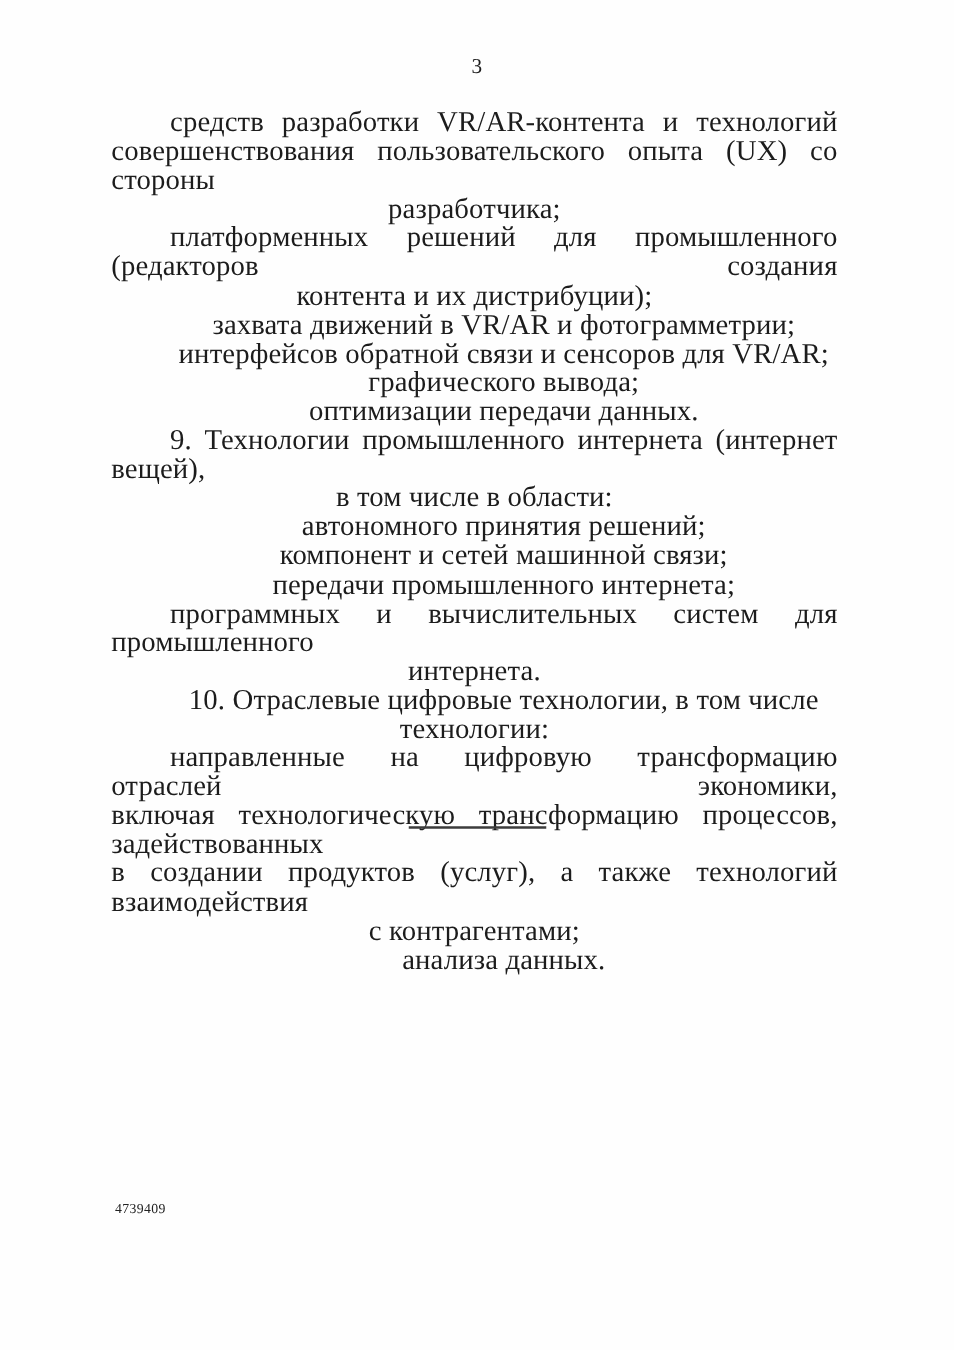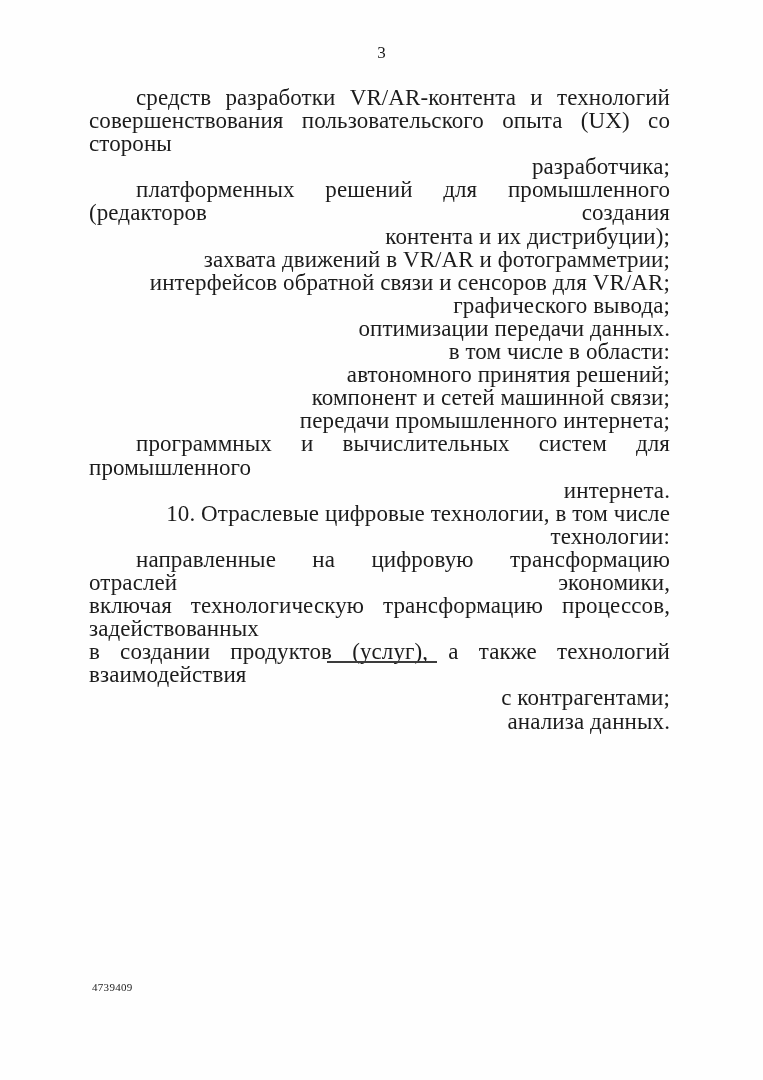--- a/index.html
+++ b/index.html
@@ -28,41 +28,41 @@
   .doc-body {
     position: absolute;
     top: 86px;
     left: 89px;
     width: 581px;
     font-size: 23px;
     line-height: 23.1px;
     letter-spacing: 0.1px;
   }
   .line {
-    text-align: right;
+    text-align: center;
     white-space: normal;
   }
   .line.indent {
     text-indent: 47px;
   }
   .line.justify {
     text-align: justify;
     text-align-last: justify;
   }
   .divider {
     position: absolute;
     top: 661px;
     left: 327px;
     width: 110px;
     height: 0;
     border-top: 2px solid #3c3c3c;
   }
   .footer-code {
     position: absolute;
-    top: 981px;
+    top: 961px;
     left: 92px;
     font-size: 11px;
     letter-spacing: 0.3px;
     color: #222222;
   }
 </style>
 </head>
 <body>
 
 <div class="page">
@@ -71,20 +71,21 @@
   <div class="doc-body">
       <div class="line indent justify">средств разработки VR/AR-контента и технологий</div>
       <div class="line justify">совершенствования пользовательского опыта (UX) со стороны</div>
       <div class="line">разработчика;</div>
       <div class="line indent justify">платформенных решений для промышленного (редакторов создания</div>
       <div class="line">контента и их дистрибуции);</div>
       <div class="line indent">захвата движений в VR/AR и фотограмметрии;</div>
       <div class="line indent">интерфейсов обратной связи и сенсоров для VR/AR;</div>
       <div class="line indent">графического вывода;</div>
       <div class="line indent">оптимизации передачи данных.</div>
+      <div class="line indent justify">9.&nbsp;Технологии промышленного интернета (интернет вещей),</div>
       <div class="line">в том числе в области:</div>
       <div class="line indent">автономного принятия решений;</div>
       <div class="line indent">компонент и сетей машинной связи;</div>
       <div class="line indent">передачи промышленного интернета;</div>
       <div class="line indent justify">программных и вычислительных систем для промышленного</div>
       <div class="line">интернета.</div>
       <div class="line indent">10.&nbsp;Отраслевые цифровые технологии, в том числе технологии:</div>
       <div class="line indent justify">направленные на цифровую трансформацию отраслей экономики,</div>
       <div class="line justify">включая технологическую трансформацию процессов, задействованных</div>
       <div class="line justify">в создании продуктов (услуг), а&nbsp;также технологий взаимодействия</div>

